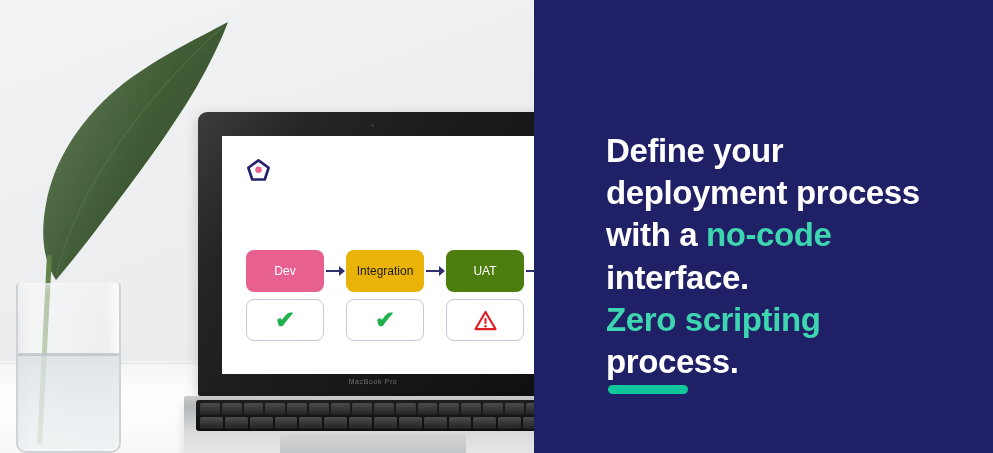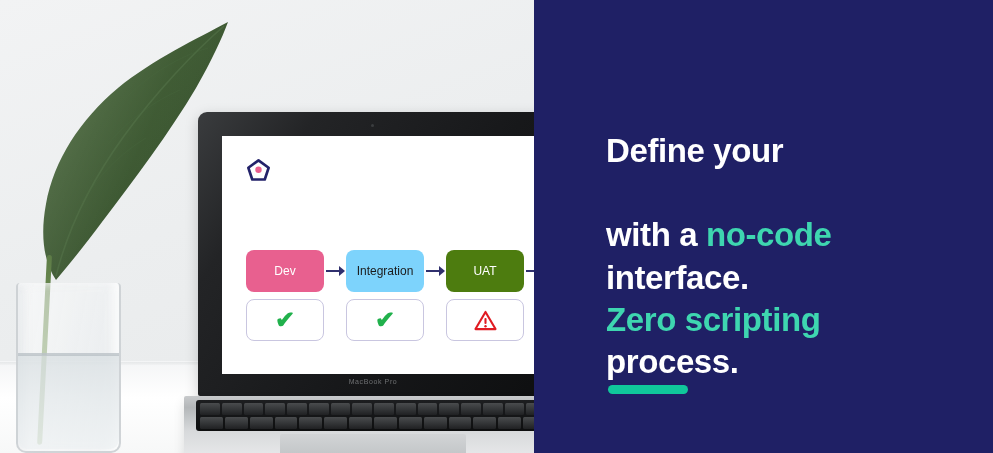--- a/index.html
+++ b/index.html
@@ -218,21 +218,21 @@
               <div class="flow-col">
                 <div class="stage-box" style="background:#e8608f;color:#ffffff;width:78px">Dev</div>
                 <div class="status-box" style="width:78px">
                   <span class="check">✔</span>
                 </div>
               </div>
 
               <div class="arrow"></div>
 
               <div class="flow-col">
-                <div class="stage-box" style="background:#7dd3fc;color:#1c1c1c;width:78px">Integration</div>
+                <div class="stage-box" style="background:#eab308;color:#1c1c1c;width:78px">Integration</div>
                 <div class="status-box" style="width:78px">
                   <span class="check">✔</span>
                 </div>
               </div>
 
               <div class="arrow"></div>
 
               <div class="flow-col">
                 <div class="stage-box" style="background:#4d7c0f;color:#ffffff;width:78px">UAT</div>
                 <div class="status-box" style="width:78px">
@@ -291,21 +291,21 @@
           </div>
         </div>
         <div id="trackpad-area"></div>
       </div>
     </div>
   </div>
 
   <div id="copy-panel">
     <div id="headline">
       <span>Define your</span><br>
-      <br>
+      <span>deployment process</span><br>
       <span>with a </span><span class="accent">no-code</span><br>
       <span>interface.</span><br>
       <span class="accent">Zero scripting</span><br>
       <span>process.</span>
     </div>
     <div id="accent-bar"></div>
   </div>
 
 </div>
 

